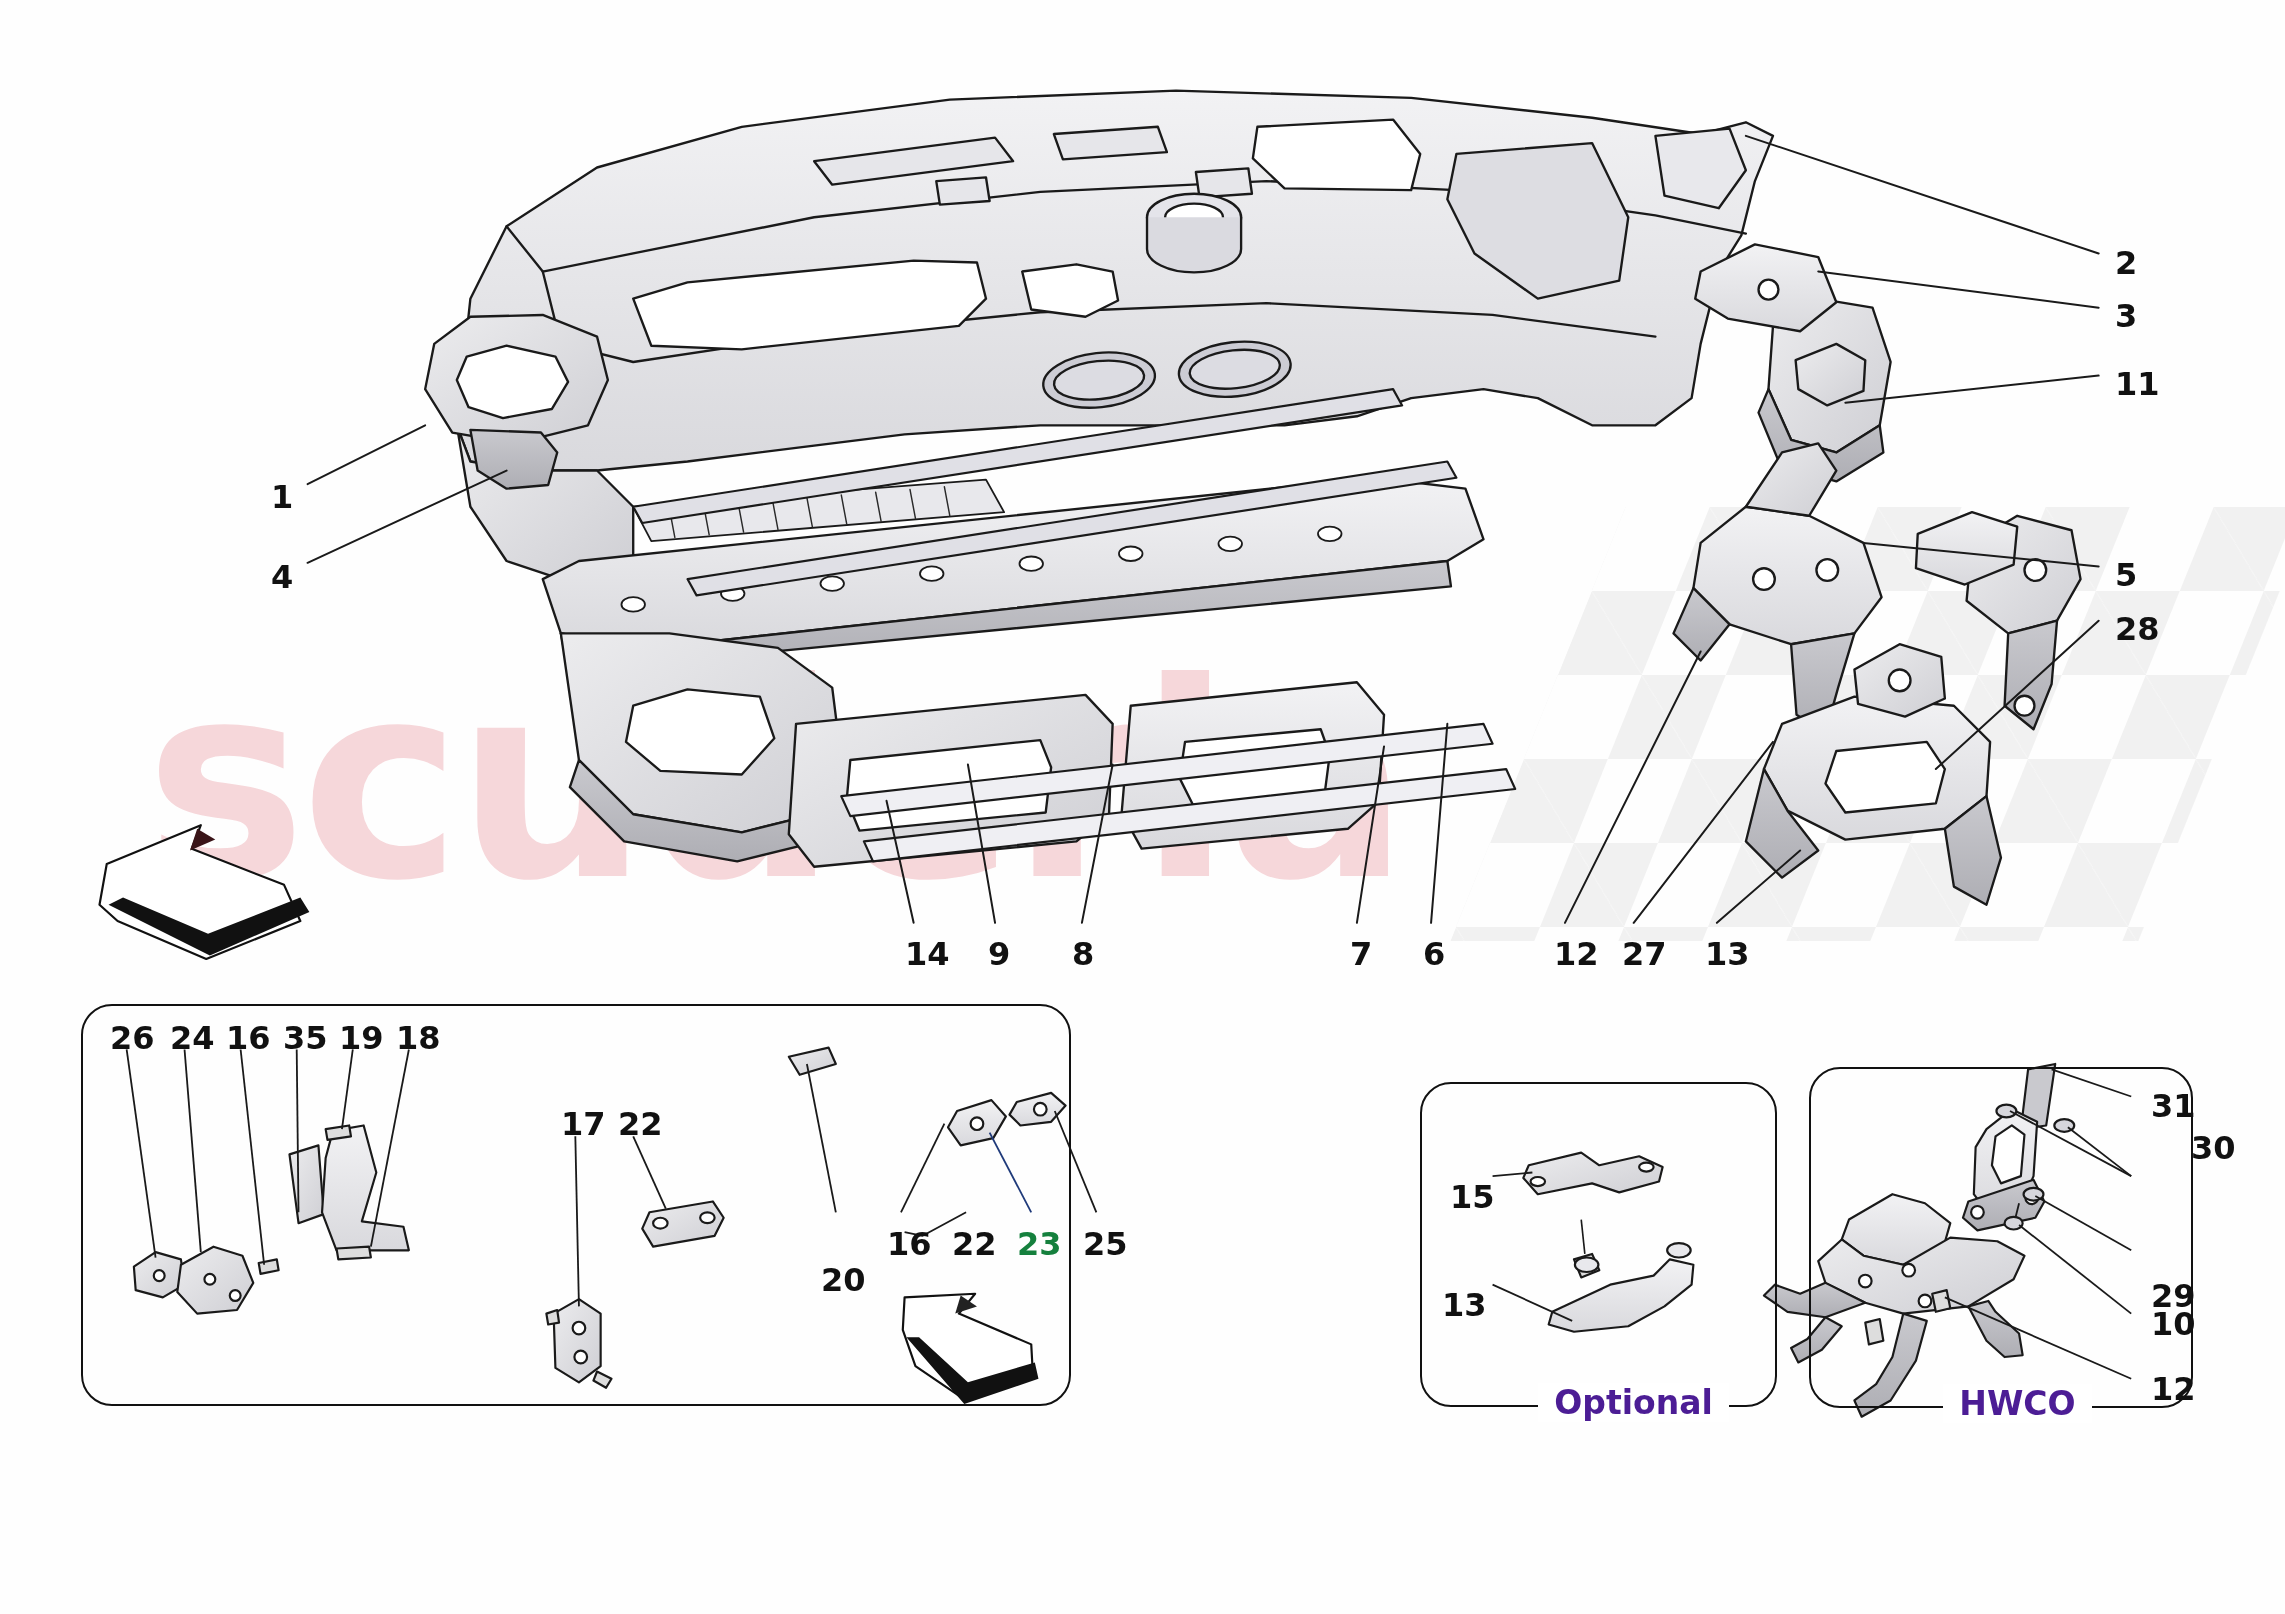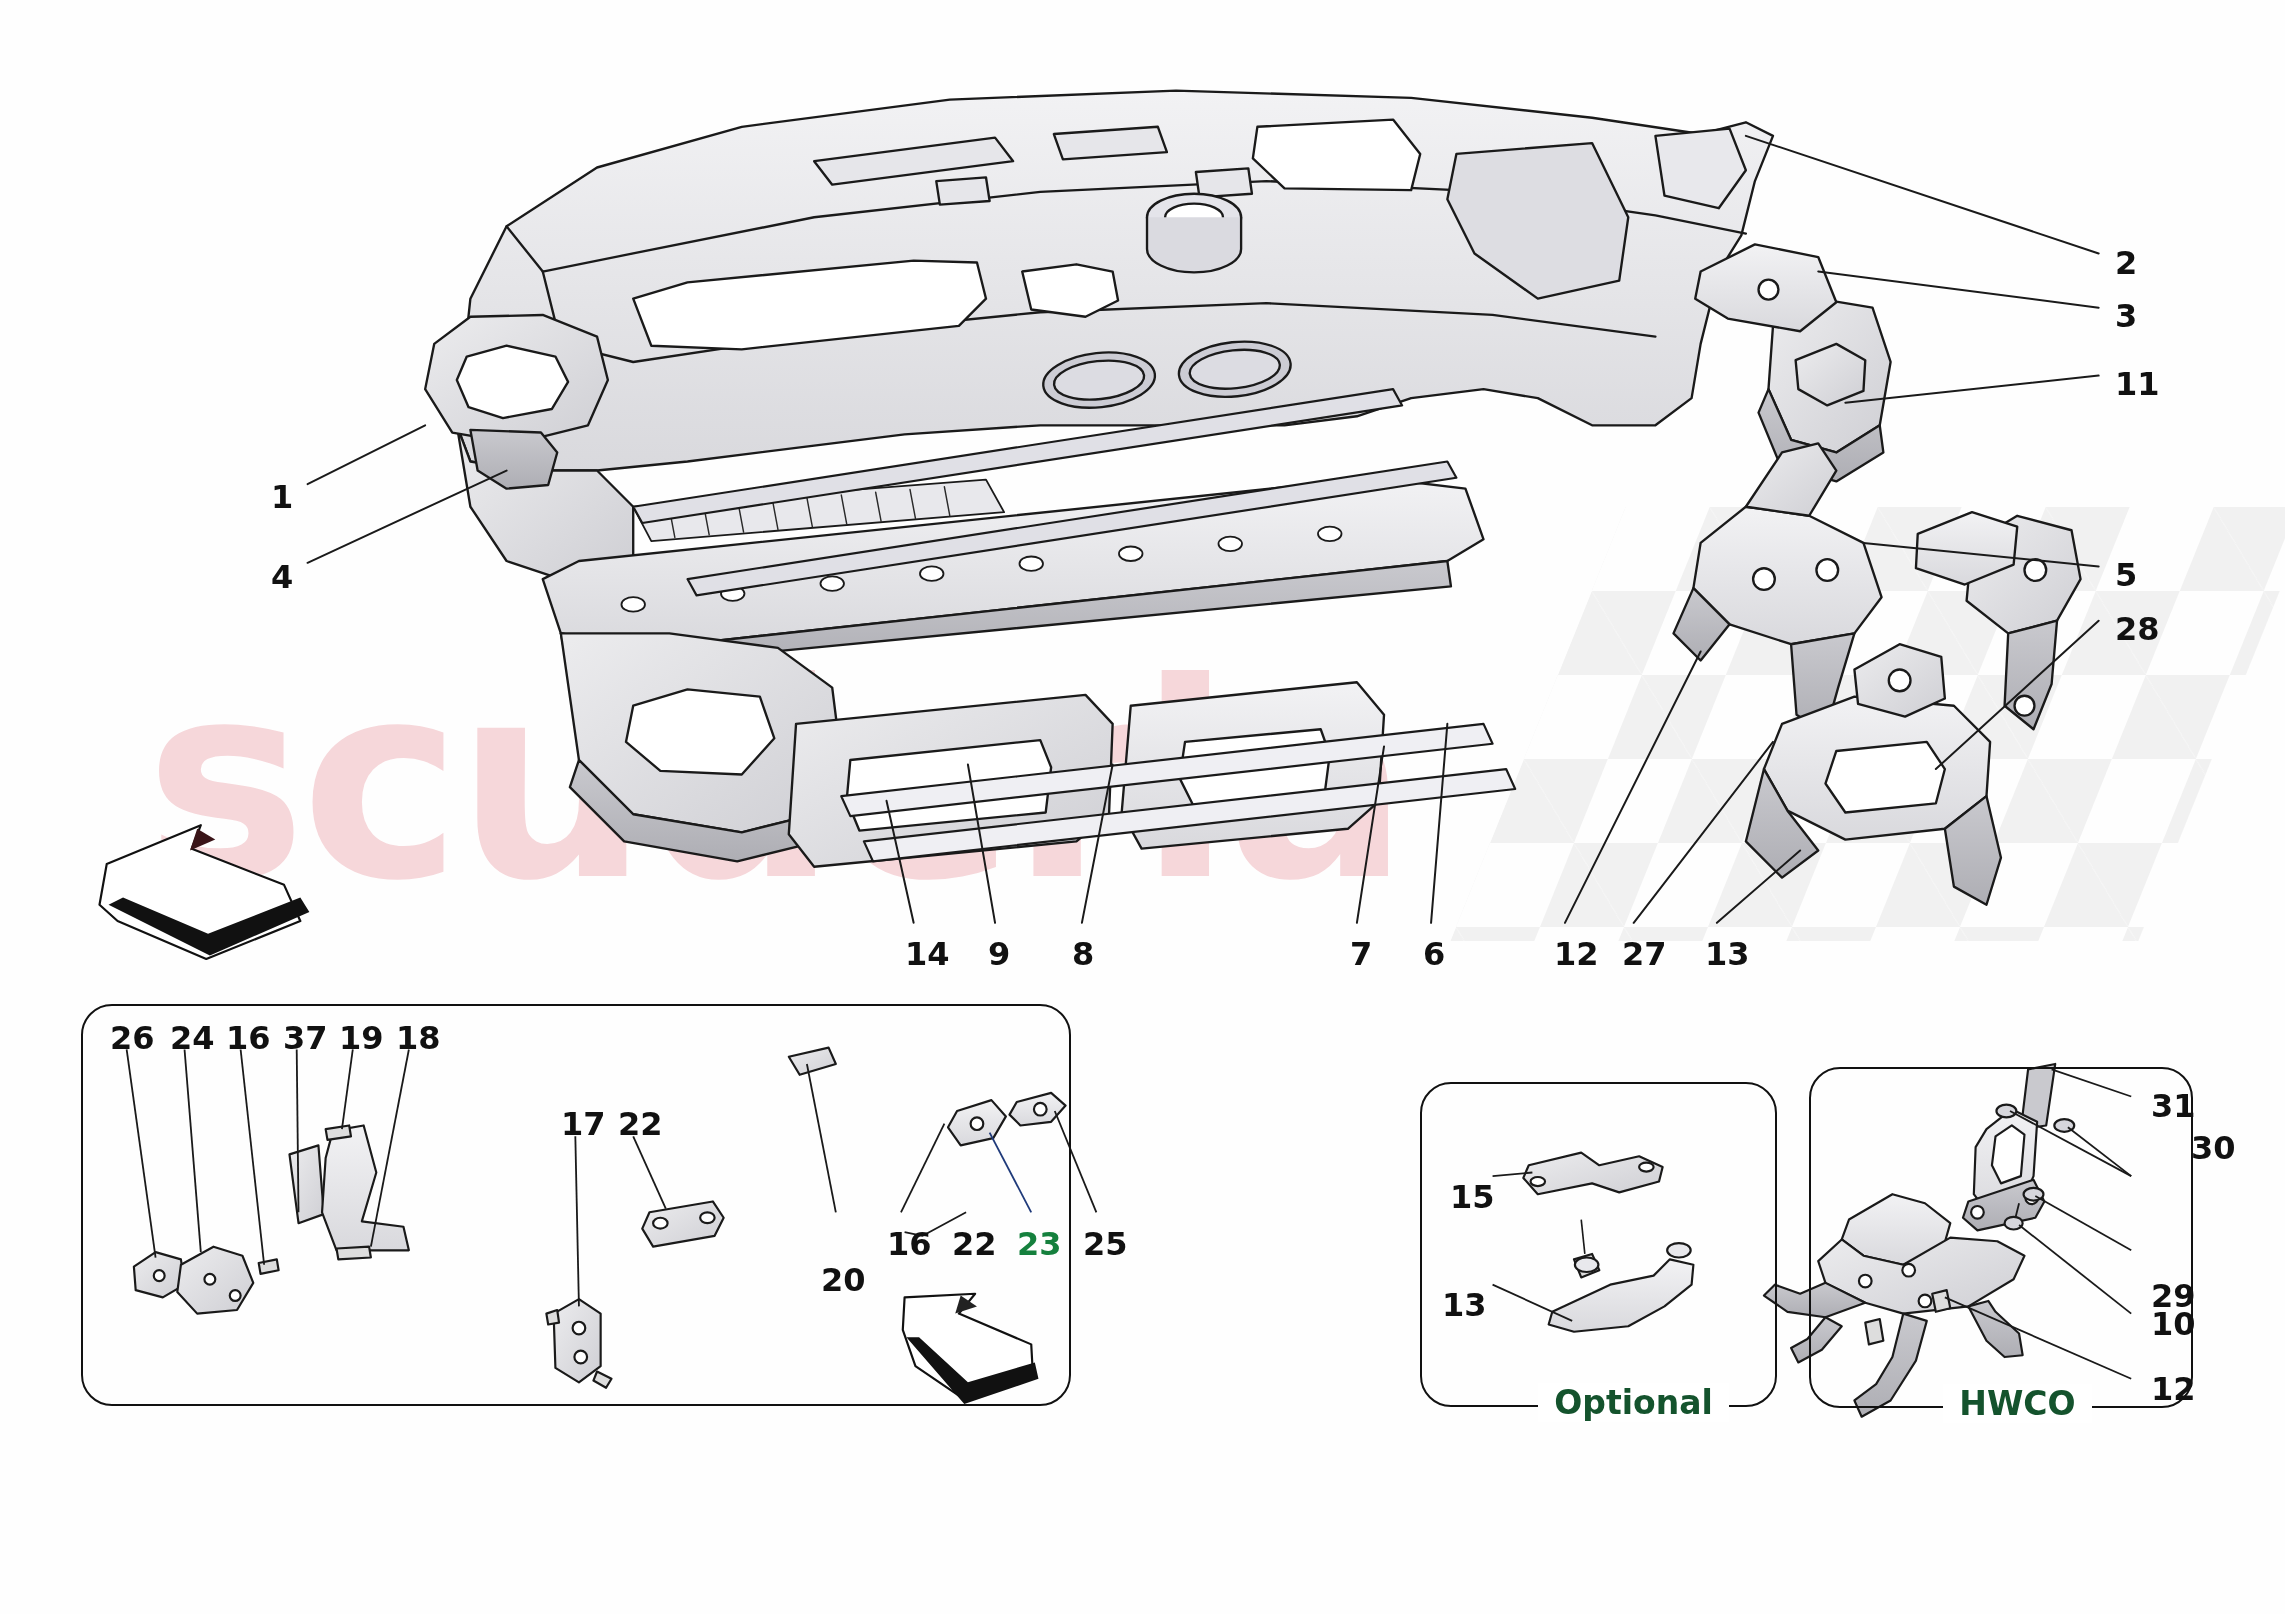--- a/index.html
+++ b/index.html
@@ -29,21 +29,21 @@
        font-family:"DejaVu Sans",sans-serif;line-height:1;white-space:nowrap;}
   .lbl.blue{color:#15803d;}
 
   
   svg.overlay{position:absolute;left:0;top:0;width:2285px;height:1615px;
               pointer-events:none;}
 
   
   .panel{position:absolute;border:2.3px solid #111;border-radius:31px;background:transparent;}
   .panel-title{position:absolute;background:#fff;padding:0 16.3px;
-               font-size:33px;font-weight:700;color:#14532d;
+               font-size:33px;font-weight:700;color:#4c1d95;
                font-family:"DejaVu Sans",sans-serif;white-space:nowrap;text-align:right;}
 </style>
 </head>
 <body>
 
 <div id="stage">
 
   <div class="wm" id="wm-flag"></div>
   <div class="wm" id="wm-scuderia">scuderia</div>
   <div class="wm" id="wm-legal">The reproduction, in any form and electronic, for private or commercial purposes, of this document, in part or in whole, is not permitted unless authorized in writing by Ferrari S.p.A.</div>
@@ -345,21 +345,21 @@
       <div class="lbl" style="left: 988px; top: 938px;">9</div>
       <div class="lbl" style="left: 1072px; top: 938px;">8</div>
       <div class="lbl" style="left: 1350px; top: 938px;">7</div>
       <div class="lbl" style="left: 1423px; top: 938px;">6</div>
       <div class="lbl" style="left: 1554px; top: 938px;">12</div>
       <div class="lbl" style="left: 1622px; top: 938px;">27</div>
       <div class="lbl" style="left: 1705px; top: 938px;">13</div>
       <div class="lbl" style="left: 110px; top: 1022px;">26</div>
       <div class="lbl" style="left: 170px; top: 1022px;">24</div>
       <div class="lbl" style="left: 226px; top: 1022px;">16</div>
-      <div class="lbl" style="left: 283px; top: 1022px;">37</div>
+      <div class="lbl" style="left: 283px; top: 1022px;">35</div>
       <div class="lbl" style="left: 339px; top: 1022px;">19</div>
       <div class="lbl" style="left: 396px; top: 1022px;">18</div>
       <div class="lbl" style="left: 561px; top: 1108px;">17</div>
       <div class="lbl" style="left: 618px; top: 1108px;">22</div>
       <div class="lbl" style="left: 821px; top: 1228px; margin-top: 36px;">20</div>
       <div class="lbl" style="left: 887px; top: 1228px;">16</div>
       <div class="lbl" style="left: 952px; top: 1228px;">22</div>
       <div class="lbl blue" style="left: 1017px; top: 1228px;">23</div>
       <div class="lbl" style="left: 1083px; top: 1228px;">25</div>
       <div class="lbl" style="left: 1450px; top: 1181px;">15</div>

